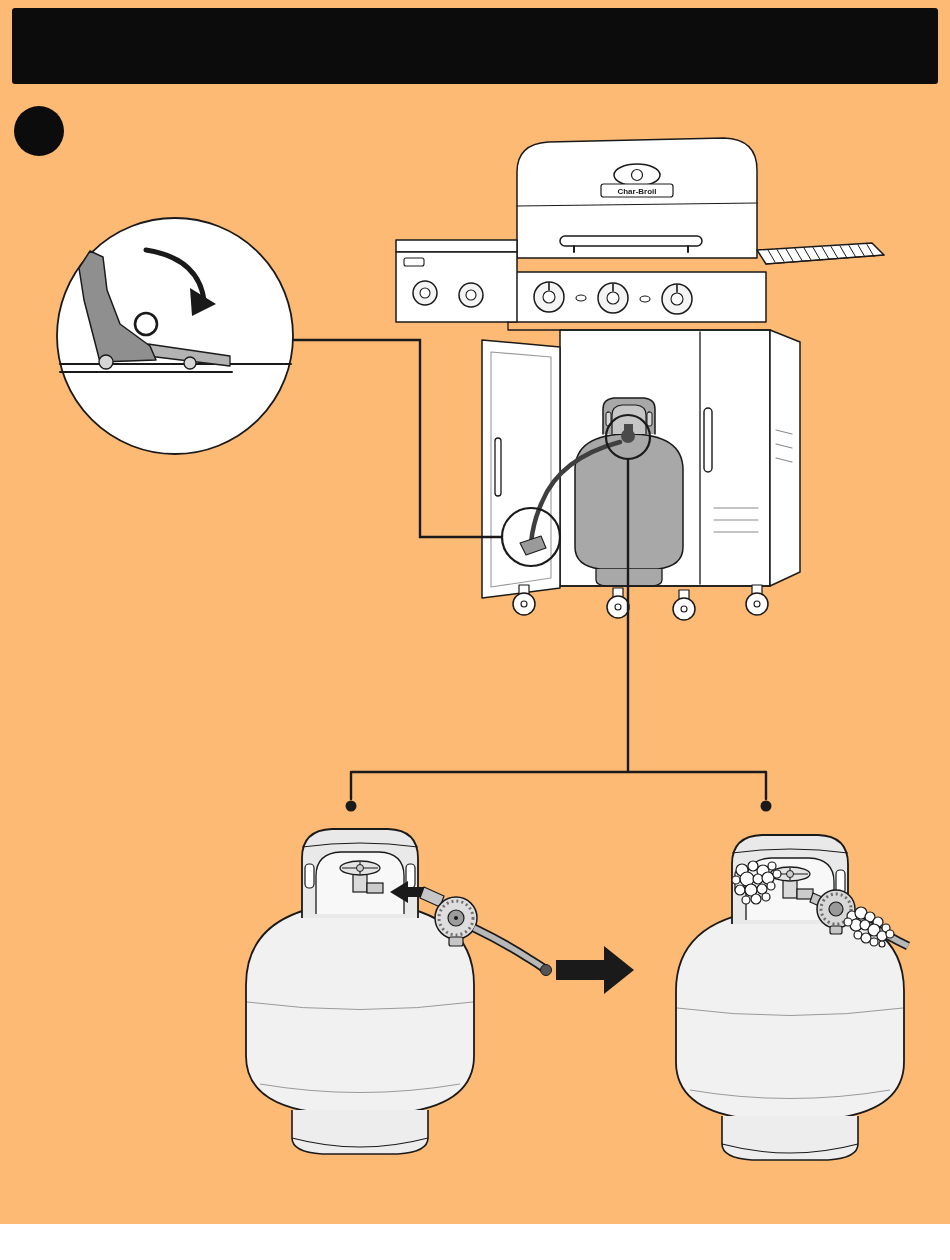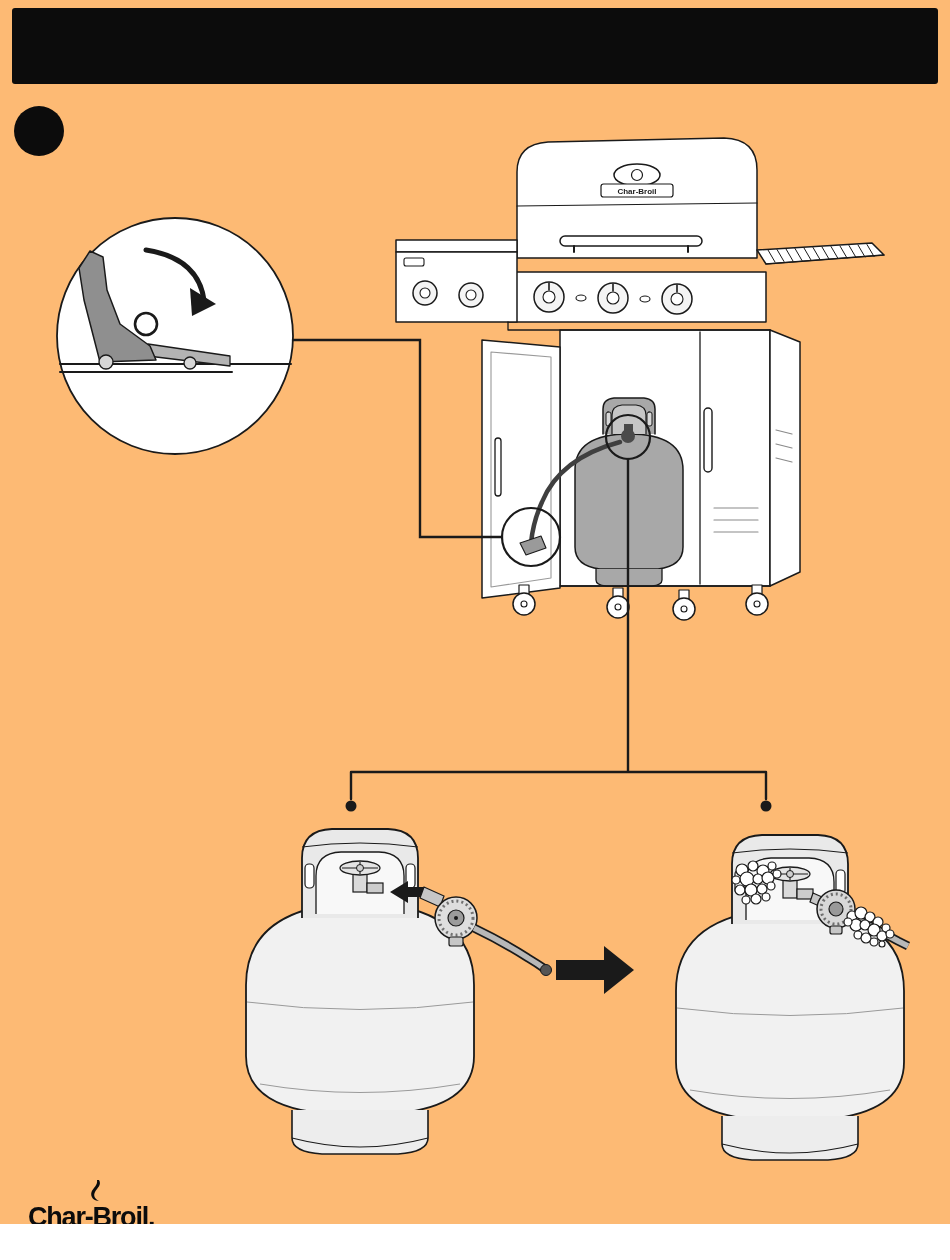--- a/index.html
+++ b/index.html
@@ -225,22 +225,16 @@
           <circle cx="890" cy="934" r="4"></circle>
           <circle cx="858" cy="935" r="4"></circle>
           <circle cx="866" cy="938" r="5"></circle>
         <circle cx="874" cy="942" r="4"></circle>
           <circle cx="882" cy="944" r="3"></circle>
           <circle cx="848" cy="922" r="4"></circle>
       </g>
     </g>
   </svg>
 
-  <div class="brand-lockup">
-    <svg class="flame" width="26" height="26" viewBox="0 0 26 26">
-      <path d="M13,0 C16,5 11,8 9,12 C7,16 9,19 13,21 C8,21 4,17 5.5,12 C7,8 12,5 11,0 Z" fill="#0c0c0c"></path>
-    </svg>
-    <div class="brand-text">Char-Broil.</div>
-  </div>
 
   <div class="bottom-rule"></div>
 
 </div>
 
 </body></html>

